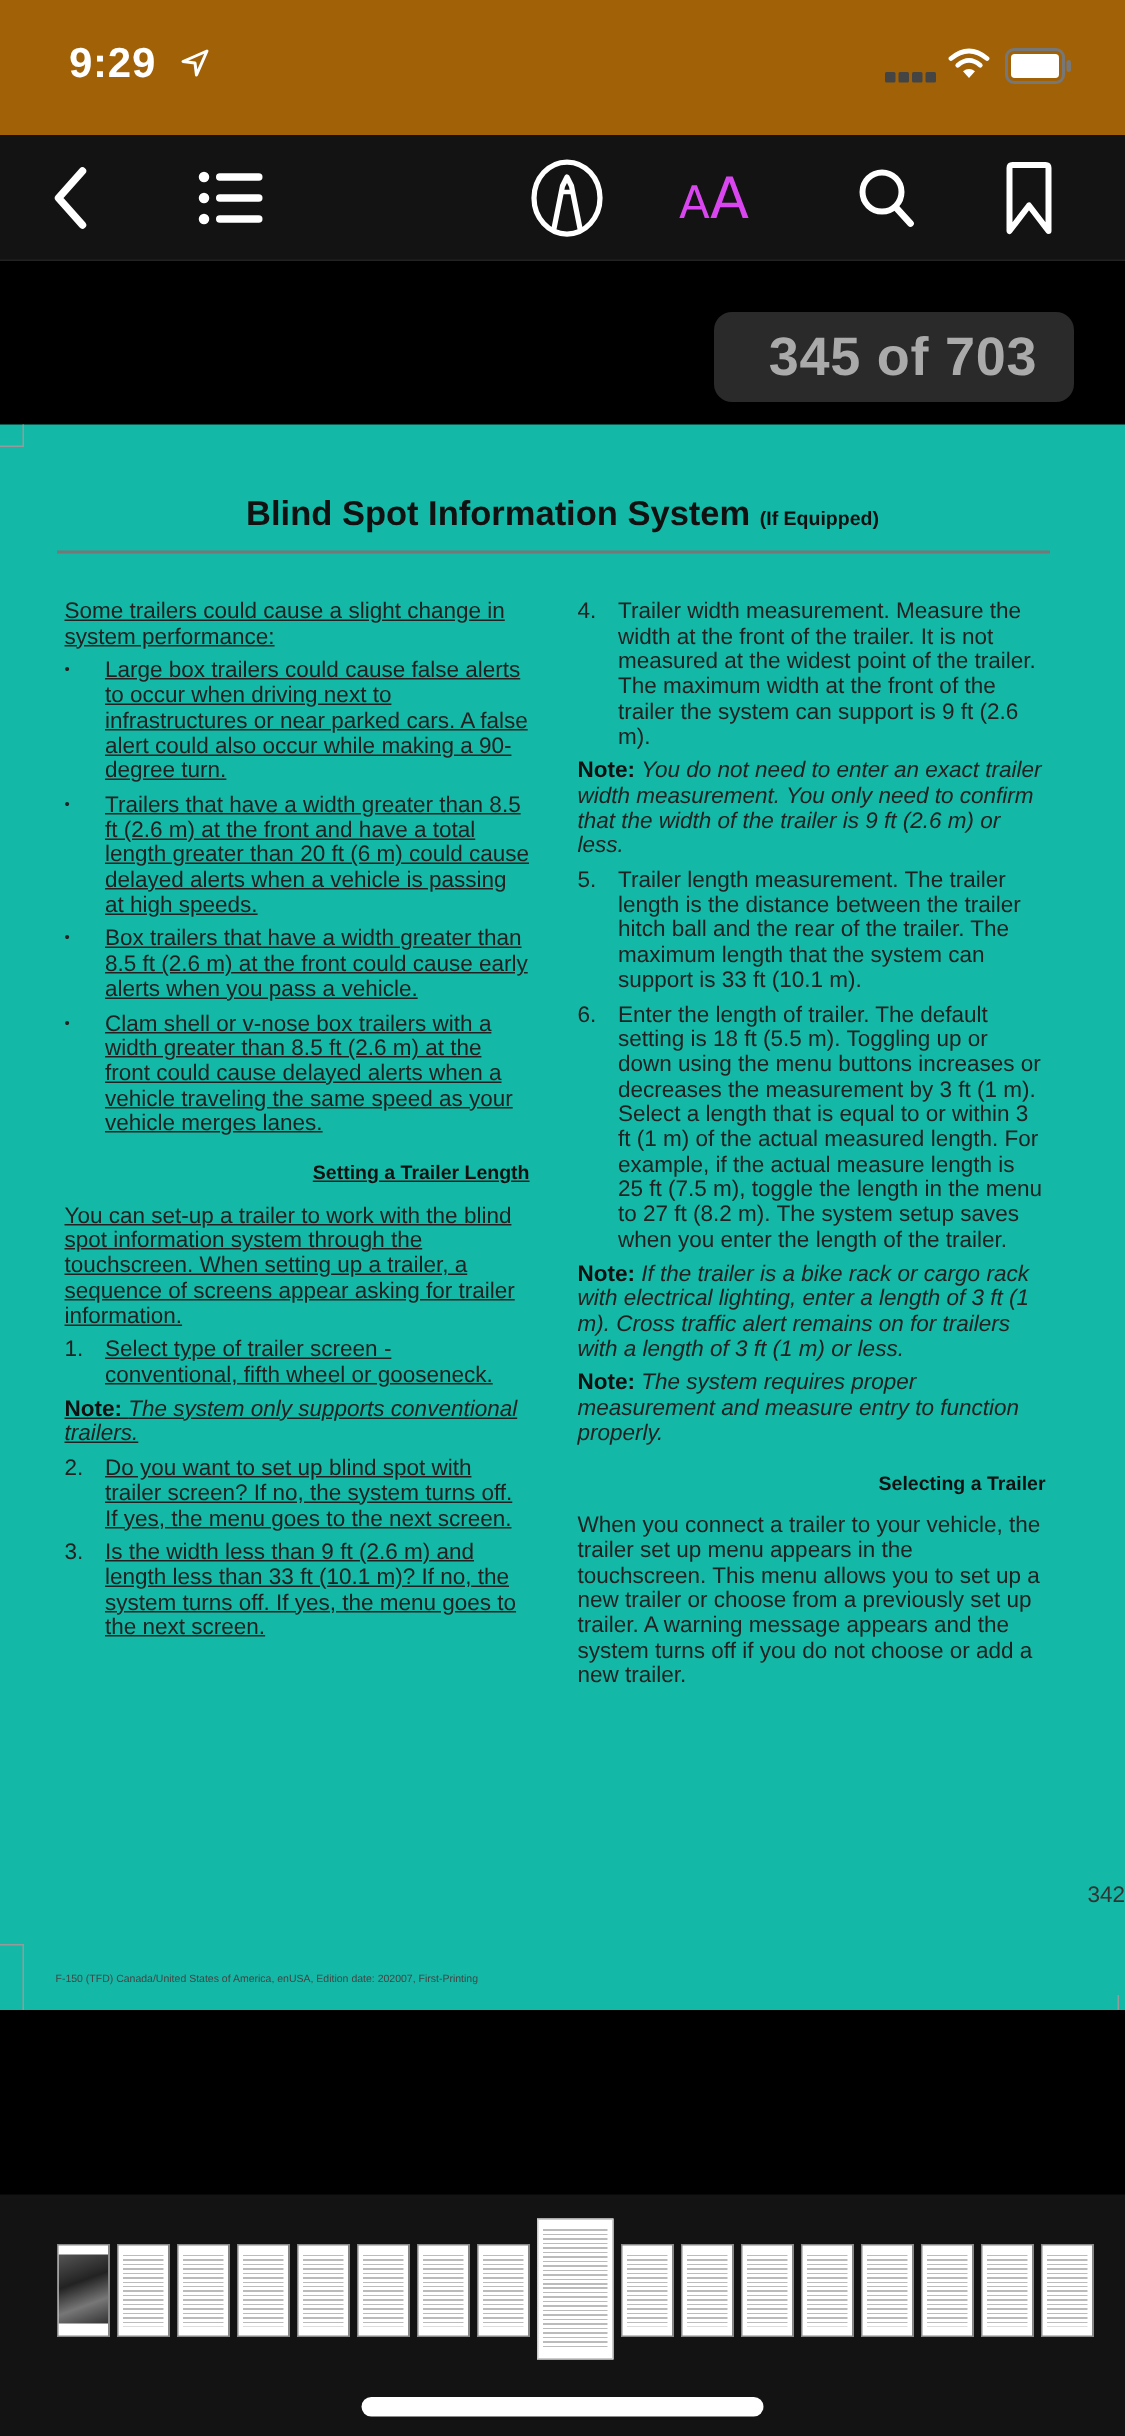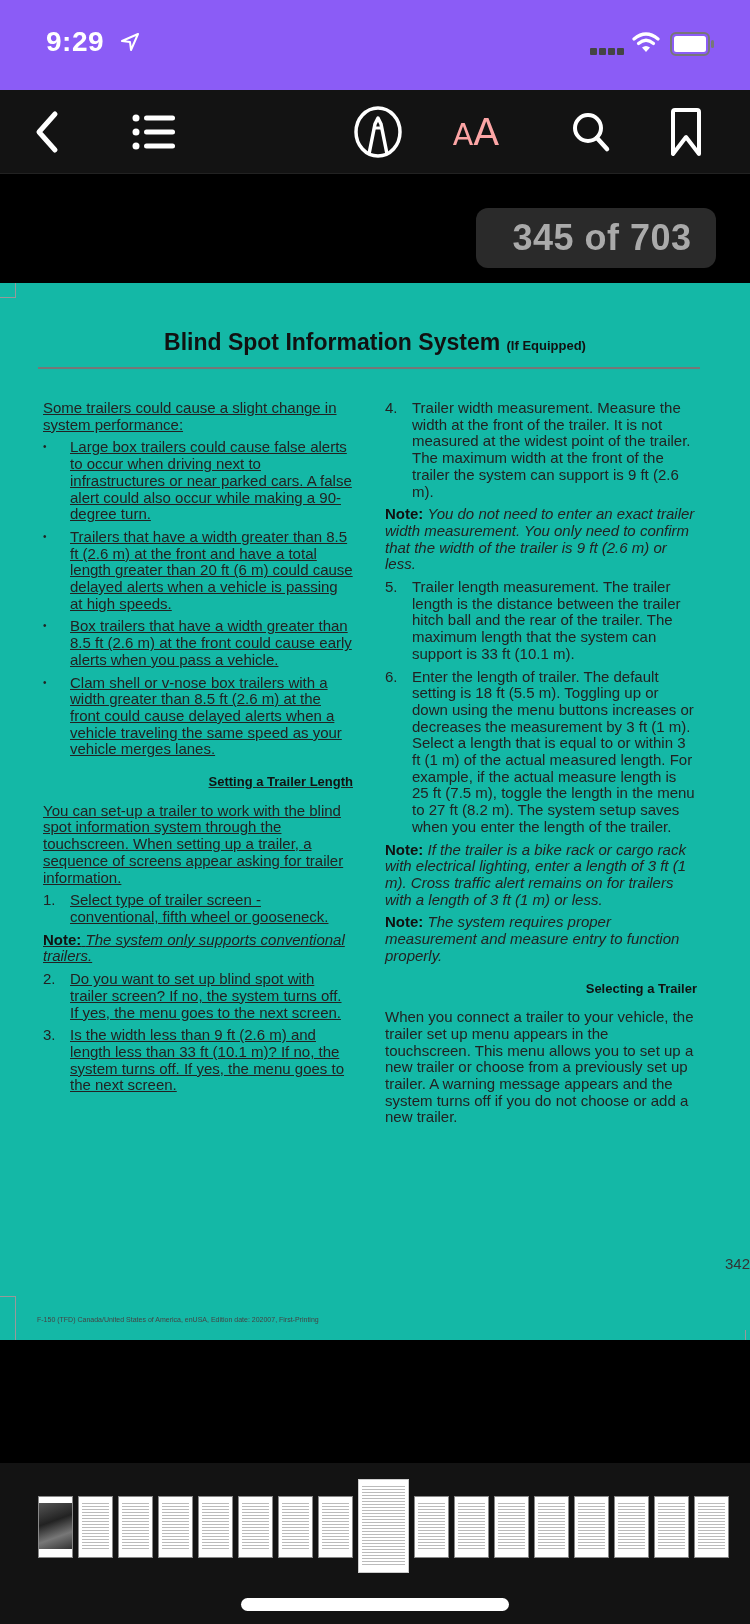--- a/index.html
+++ b/index.html
@@ -1,30 +1,30 @@
 <!DOCTYPE html>
 <html><head>
 <meta charset="utf-8">
 <style>
   * { box-sizing: border-box; margin: 0; padding: 0; }
   html, body { width: 750px; height: 1624px; background: #000; overflow: hidden; }
   body { position: relative; font-family: "Liberation Sans", sans-serif; color: #fff; }
 
-  .statusbar { position: absolute; left: 0; top: 0; width: 750px; height: 90px; background: #8b5cf6; }
+  .statusbar { position: absolute; left: 0; top: 0; width: 750px; height: 90px; background: #a16207; }
   .time { position: absolute; left: 46px; top: 26px; font-size: 28px; font-weight: bold; color: #fff; letter-spacing: 0.5px; }
   .loc-icon { position: absolute; left: 120px; top: 32px; width: 20px; height: 20px; }
   .signal { position: absolute; left: 590px; top: 48px; width: 36px; height: 8px; display: flex; gap: 2px; }
   .signal span { width: 7px; height: 7px; background: #444; border-radius: 1px; }
   .wifi-icon { position: absolute; left: 632px; top: 30px; width: 28px; height: 24px; }
   .battery-icon { position: absolute; left: 670px; top: 32px; width: 46px; height: 24px; }
 
   .toolbar { position: absolute; left: 0; top: 90px; width: 750px; height: 84px; background: #131313; border-bottom: 1px solid #222; }
   .tb-icon { position: absolute; top: 16px; width: 52px; height: 52px; display: flex; align-items: center; justify-content: center; }
   .tb-icon svg { display: block; }
-  .aa { font-size: 38px; color: #fca5a5; font-family: "DejaVu Sans", sans-serif; }
+  .aa { font-size: 38px; color: #d946ef; font-family: "DejaVu Sans", sans-serif; }
   .aa small { font-size: 30px; }
 
   .banner { position: absolute; left: 0; top: 175px; width: 750px; height: 108px; background: #000; }
   .page-counter { position: absolute; left: 476px; top: 208px; width: 240px; height: 60px; background: #2a2a2a; border-radius: 12px; color: #aaa; font-size: 36px; font-weight: bold; display: flex; align-items: center; justify-content: center; letter-spacing: 0.5px; padding-left: 12px; }
 
   .page { position: absolute; left: 0; top: 283px; width: 750px; height: 1057px; background: #14b8a6; color: #222; font-family: "Liberation Sans", sans-serif; }
   .crop-mark-tl { position: absolute; left: 0; top: 0; width: 16px; height: 15px; border-right: 1px solid #999; border-bottom: 1px solid #999; }
   .crop-mark-bl { position: absolute; left: 0; top: 1013px; width: 16px; height: 44px; border-right: 1px solid #999; border-top: 1px solid #999; }
   .crop-mark-br { position: absolute; right: 4px; top: 1047px; width: 1px; height: 10px; background: #999; }
 

